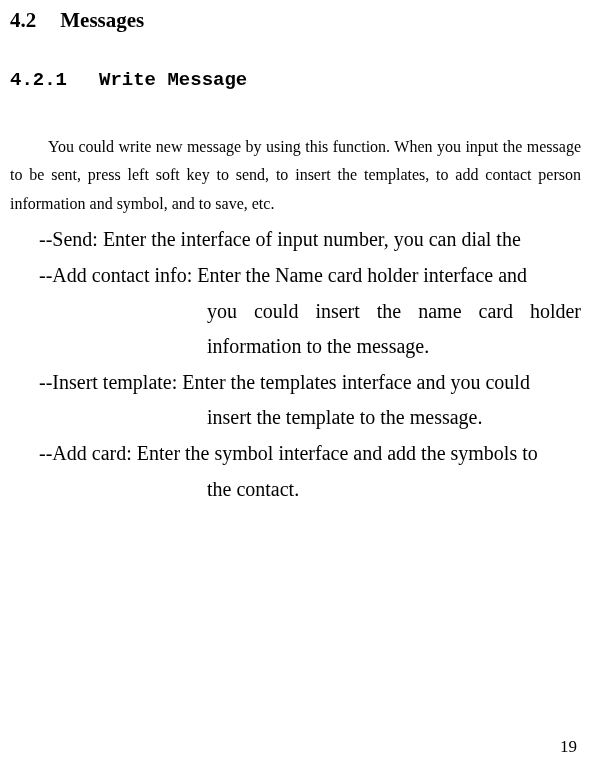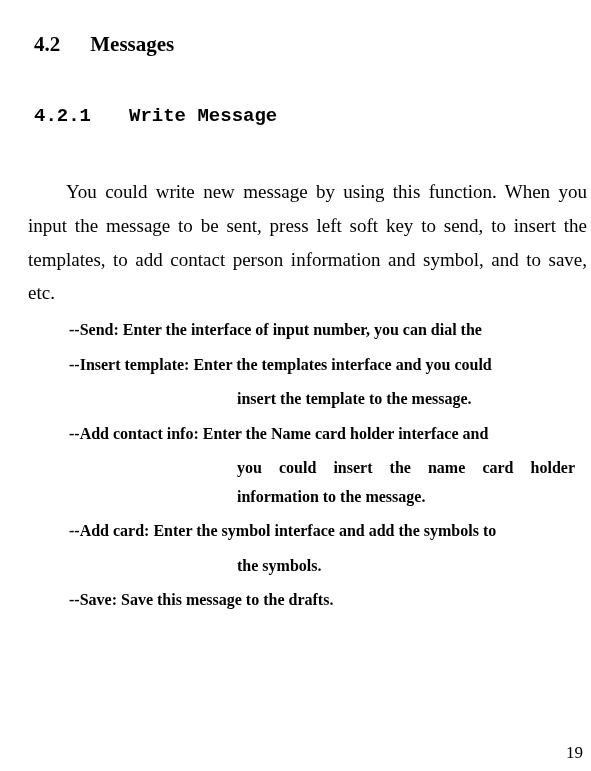--- a/index.html
+++ b/index.html
@@ -1,16 +1,16 @@
 <!DOCTYPE html>
 <html><head>
   <meta charset="utf-8">
   <style>
     * {
-      margin: 6px;
+      margin: 0;
       padding: 0;
       box-sizing: border-box;
     }
     body {
       width: 591px;
       height: 771px;
       background: #ffffff;
       font-family: "Times New Roman", Times, serif;
       color: #000000;
       padding: 8px 10px 10px 10px;
@@ -29,30 +29,29 @@
       font-size: 19px;
       font-weight: bold;
       margin-bottom: 42px;
       font-family: Liberation Mono, monospace;
     }
     .subsection-number {
       display: inline-block;
       margin-right: 32px;
     }
     .intro-para {
-      font-size: 19px;
+      font-size: 16px;
       line-height: 1.78;
       text-align: justify;
       margin-bottom: 4px;
       text-indent: 38px;
     }
     .list-container {
-      font-size: 16px;
+      font-size: 20px;
       line-height: 1.78;
-      font-weight: bold;
     }
     .list-item {
       text-align: justify;
       margin-bottom: 0;
       padding-left: 29px;
     }
     .item-send .continuation {
       padding-left: 119px;
       display: block;
       text-align: justify;
@@ -83,34 +82,31 @@
 </h3>
 
 <p class="intro-para">You could write new message by using this function. When you input the message to be sent, press left soft key to send, to insert the templates, to add contact person information and symbol, and to save, etc.</p>
 
 <div class="list-container">
 
   <div class="list-item item-send">
     <span>--Send: Enter the interface of input number, you can dial the</span>
   </div>
 
+  <div class="list-item item-contact">
+    <span>--Add contact info: Enter the Name card holder interface and</span>
+    <span class="continuation">you could insert the name card holder information to the message.</span>
+  </div>
+
   <div class="list-item item-insert">
     <span>--Insert template: Enter the templates interface and you could</span>
     <span class="continuation">insert the template to the message.</span>
   </div>
 
-  <div class="list-item item-contact">
-    <span>--Add contact info: Enter the Name card holder interface and</span>
-    <span class="continuation">you could insert the name card holder information to the message.</span>
+  <div class="list-item item-phiz">
+    <span>--Add card: Enter the symbol interface and add the symbols to</span>
+    <span class="continuation">the contact.</span>
   </div>
 
-  <div class="list-item item-phiz">
-    <span>--Add card: Enter the symbol interface and add the symbols to</span>
-    <span class="continuation">the symbols.</span>
-  </div>
-
-  <div class="list-item item-save">
-    <span>--Save: Save this message to the drafts.</span>
-  </div>
 
 </div>
 
 <div class="page-number">19</div>
 
 </body></html>

